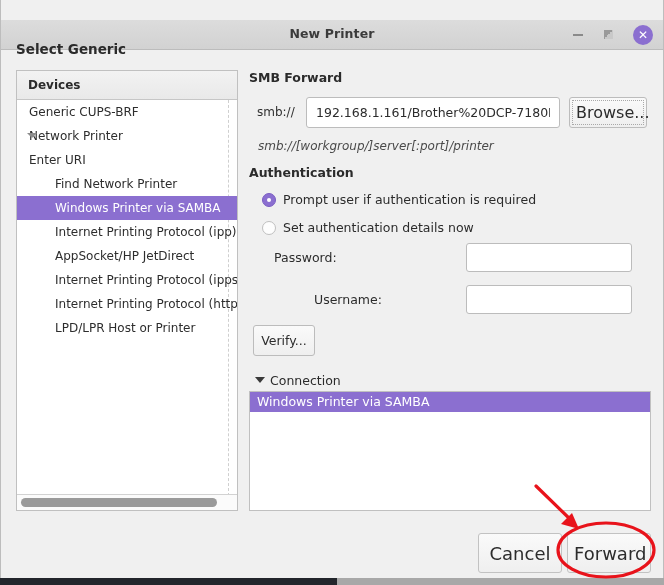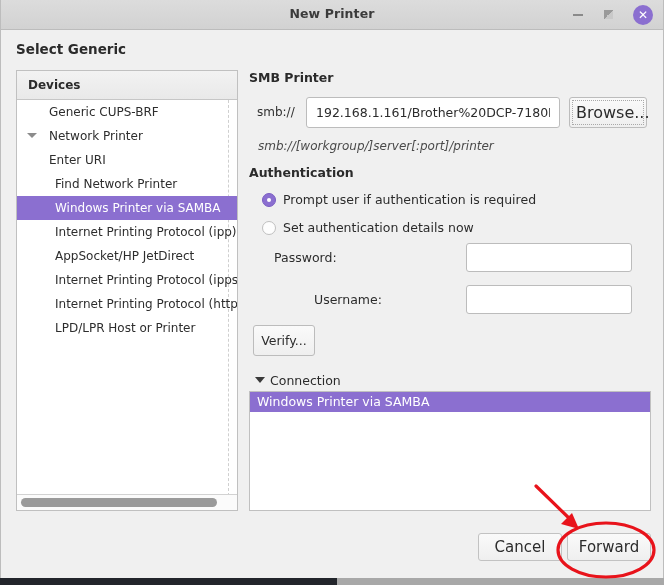--- a/index.html
+++ b/index.html
@@ -28,20 +28,21 @@
     border-left: 1px solid #bdbdbd;
     border-right: 1px solid #bdbdbd;
   }
 
   
   #titlebar {
     position: relative;
     height: 29px;
     background: linear-gradient(#dcdcdc, #d2d2d2);
     border-bottom: 1px solid #bcbcbc;
+    margin-top: 20px;
   }
   #title-text {
     position: absolute;
     left: 0; right: 0; top: 6px;
     text-align: center;
     font-size: 12.5px;
     font-weight: bold;
     color: #3b3b3b;
     letter-spacing: .1px;
   }
@@ -120,21 +121,21 @@
   .dev-row {
     position: relative;
     height: 24px;
     line-height: 24px;
     white-space: nowrap;
     font-size: 12px;
     color: #2d2d2d;
     overflow: hidden;
   }
   .dev-row .lbl { display: inline-block; }
-  .dev-row.lvl1 .lbl { padding-left: 32px; }
+  .dev-row.lvl1 .lbl { padding-left: 12px; }
   .dev-row.lvl2 .lbl { padding-left: 38px; }
   .dev-row.selected {
     background: #8b6fd0;
   }
   .dev-row.selected .lbl { color: #ffffff; }
   .tri {
     position: absolute;
     left: 10px; top: 9px;
     width: 0; height: 0;
     border-left: 5px solid transparent;
@@ -318,27 +319,27 @@
     background: #8b6fd0;
     color: #ffffff;
     font-size: 12.5px;
     padding-left: 7px;
   }
 
   
   .footer-btn {
     position: absolute;
     top: 533px;
-    width: 84px; height: 28px;
+    width: 84px; height: 40px;
     box-sizing: border-box;
     background: linear-gradient(#fafafa,#efefef);
     border: 1px solid #c2c2c2;
     border-radius: 3px;
     font-family: inherit;
-    font-size: 15px;
+    font-size: 18px;
     color: #2c2c2c;
     cursor: default;
   }
   #cancel-btn  { left: 477px; }
   #forward-btn { left: 566px; }
 
   
   #annotation {
     position: absolute;
     left: 0; top: 0;
@@ -415,21 +416,21 @@
         <span class="lbl">LPD/LPR Host or Printer</span>
       </div>
     </div>
     <div id="dev-hscroll">
       <div id="dev-hthumb"></div>
     </div>
   </div>
 
   <div id="right-pane">
 
-    <div class="sec-head">SMB Printer</div>
+    <div class="sec-head">SMB Forward</div>
 
     <div id="uri-row">
       <span id="uri-prefix">smb://</span>
       <input id="uri-input" type="text" value="192.168.1.161/Brother%20DCP-7180DN" style="">
       <button id="browse-btn">Browse...</button>
     </div>
 
     <div id="uri-hint">smb://[workgroup/]server[:port]/printer</div>
 
     <div id="auth-head" class="sec-head">Authentication</div>

